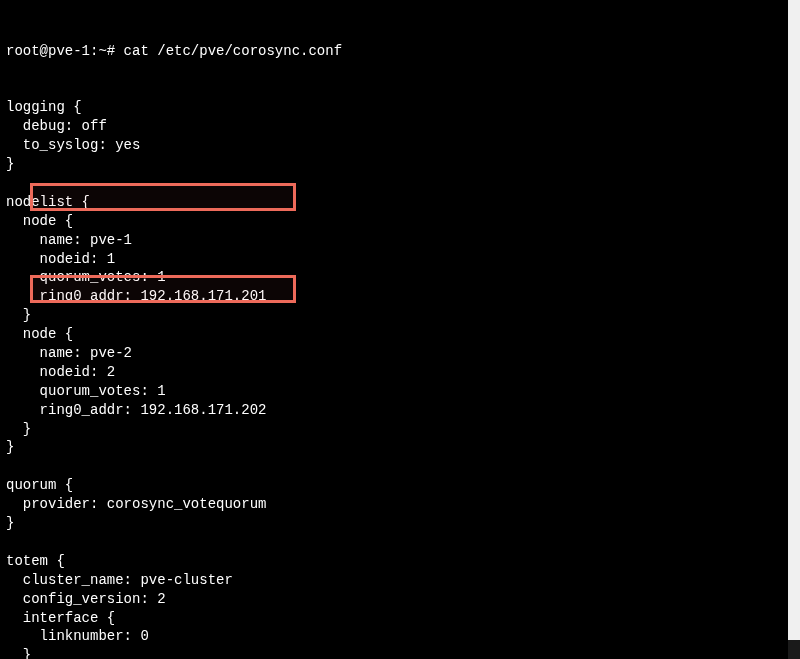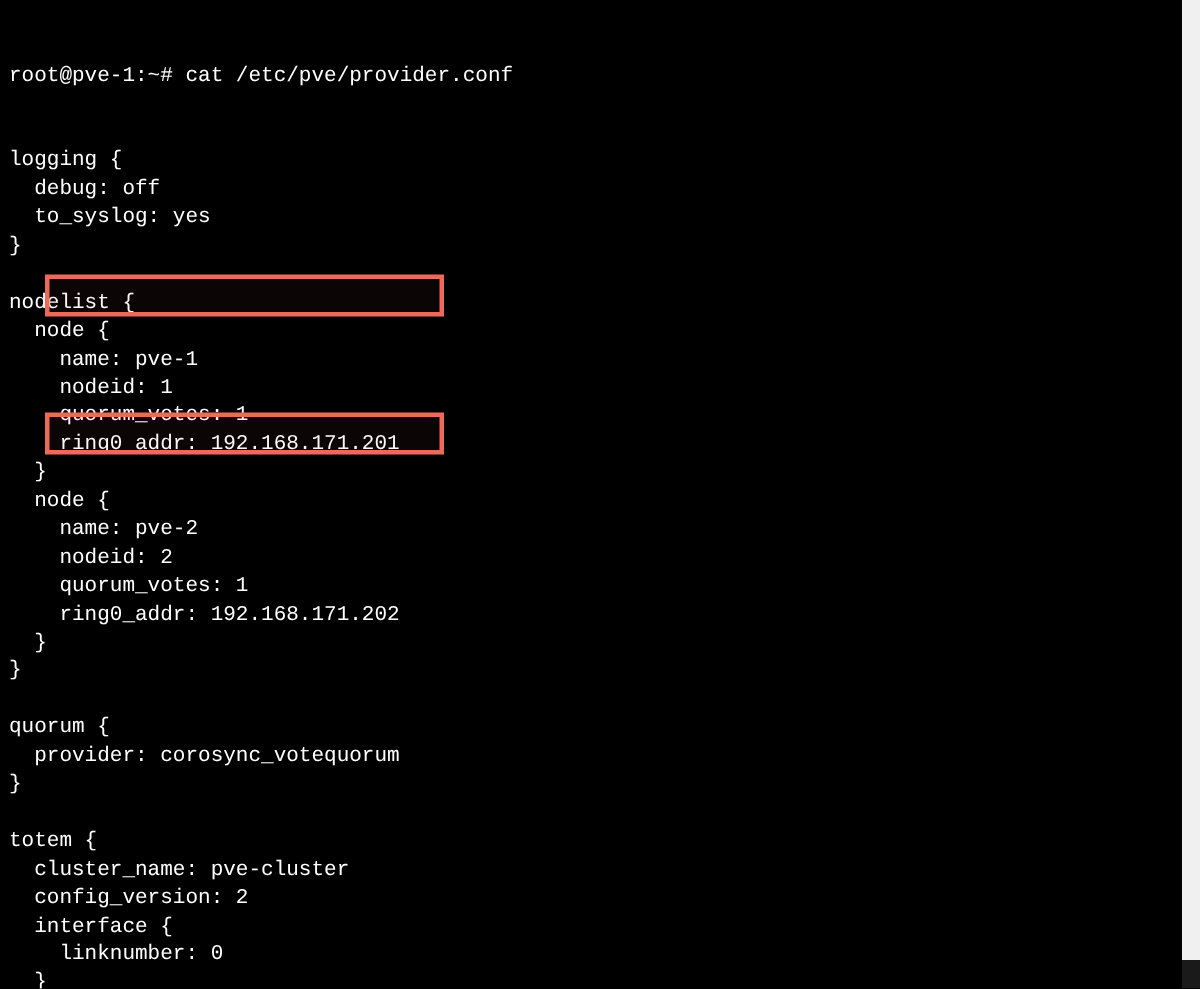--- a/index.html
+++ b/index.html
@@ -56,21 +56,21 @@
     left: 0;
     width: 12px;
     height: 640px;
     background: #f0f0f0;
   }
 </style>
 </head>
 <body>
 
 <div class="terminal">
-  <span class="line">root@pve-1:~# cat /etc/pve/provider.conf</span>
+  <span class="line">root@pve-1:~# cat /etc/pve/corosync.conf</span>
   <div id="output"><span class="line">logging {</span><span class="line">  debug: off</span><span class="line">  to_syslog: yes</span><span class="line">}</span><span class="line"></span><span class="line">nodelist {</span><span class="line">  node {</span><span class="line">    name: pve-1</span><span class="line">    nodeid: 1</span><span class="line">    quorum_votes: 1</span><span class="line">    ring0_addr: 192.168.171.201</span><span class="line">  }</span><span class="line">  node {</span><span class="line">    name: pve-2</span><span class="line">    nodeid: 2</span><span class="line">    quorum_votes: 1</span><span class="line">    ring0_addr: 192.168.171.202</span><span class="line">  }</span><span class="line">}</span><span class="line"></span><span class="line">quorum {</span><span class="line">  provider: corosync_votequorum</span><span class="line">}</span><span class="line"></span><span class="line">totem {</span><span class="line">  cluster_name: pve-cluster</span><span class="line">  config_version: 2</span><span class="line">  interface {</span><span class="line">    linknumber: 0</span><span class="line">  }</span></div>
   
 
   <div class="highlight-box hb1"></div>
   <div class="highlight-box hb2"></div>
 </div>
 
 <div class="scrollbar">
   <div class="scrollbar-thumb"></div>
 </div>

